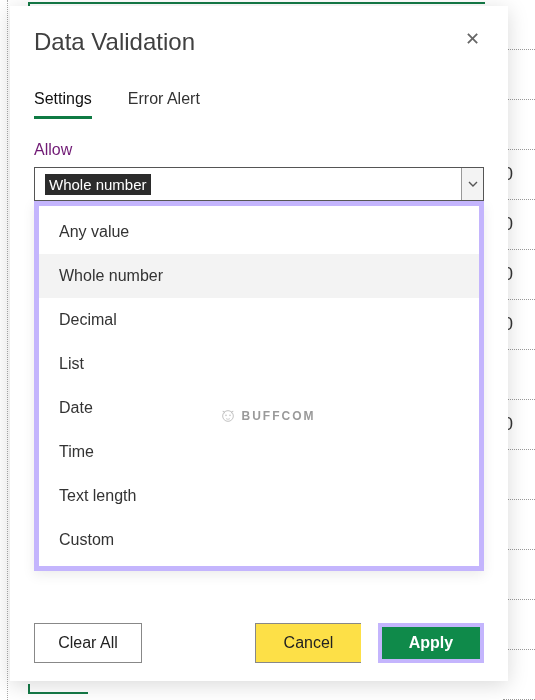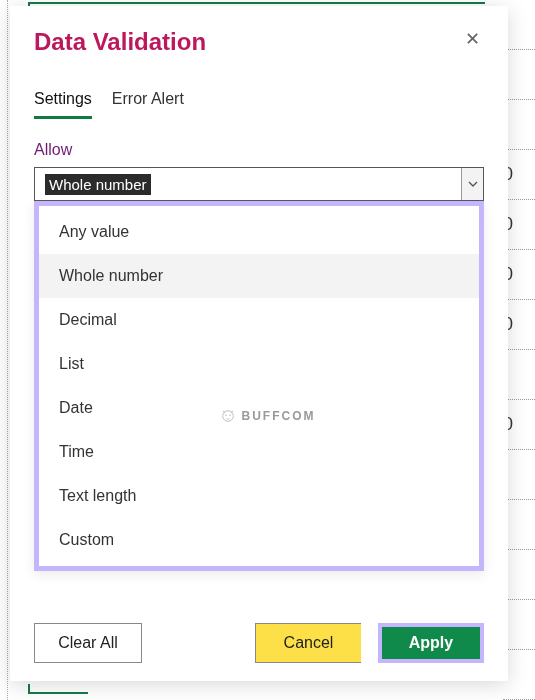--- a/index.html
+++ b/index.html
@@ -57,35 +57,35 @@
       padding: 22px 24px 18px 24px;
       display: flex;
       flex-direction: column;
     }
     .dlg-header {
       display: flex;
       justify-content: space-between;
       align-items: flex-start;
     }
     .dlg-title {
-      color: #be185d;
+      color: #404040;
       font-size: 24px;
-      font-weight: 700;
+      font-weight: 400;
     }
     .close-btn {
       font-size: 18px;
       color: #666;
       cursor: pointer;
       padding: 2px 4px;
       line-height: 1;
     }
     .tabs {
       margin-top: 34px;
       display: flex;
-      gap: 20px;
+      gap: 36px;
       border-bottom: 1px solid transparent;
     }
     .tab {
       padding-bottom: 10px;
       font-size: 16px;
       color: #333;
       cursor: pointer;
       position: relative;
     }
     .tab.active {

